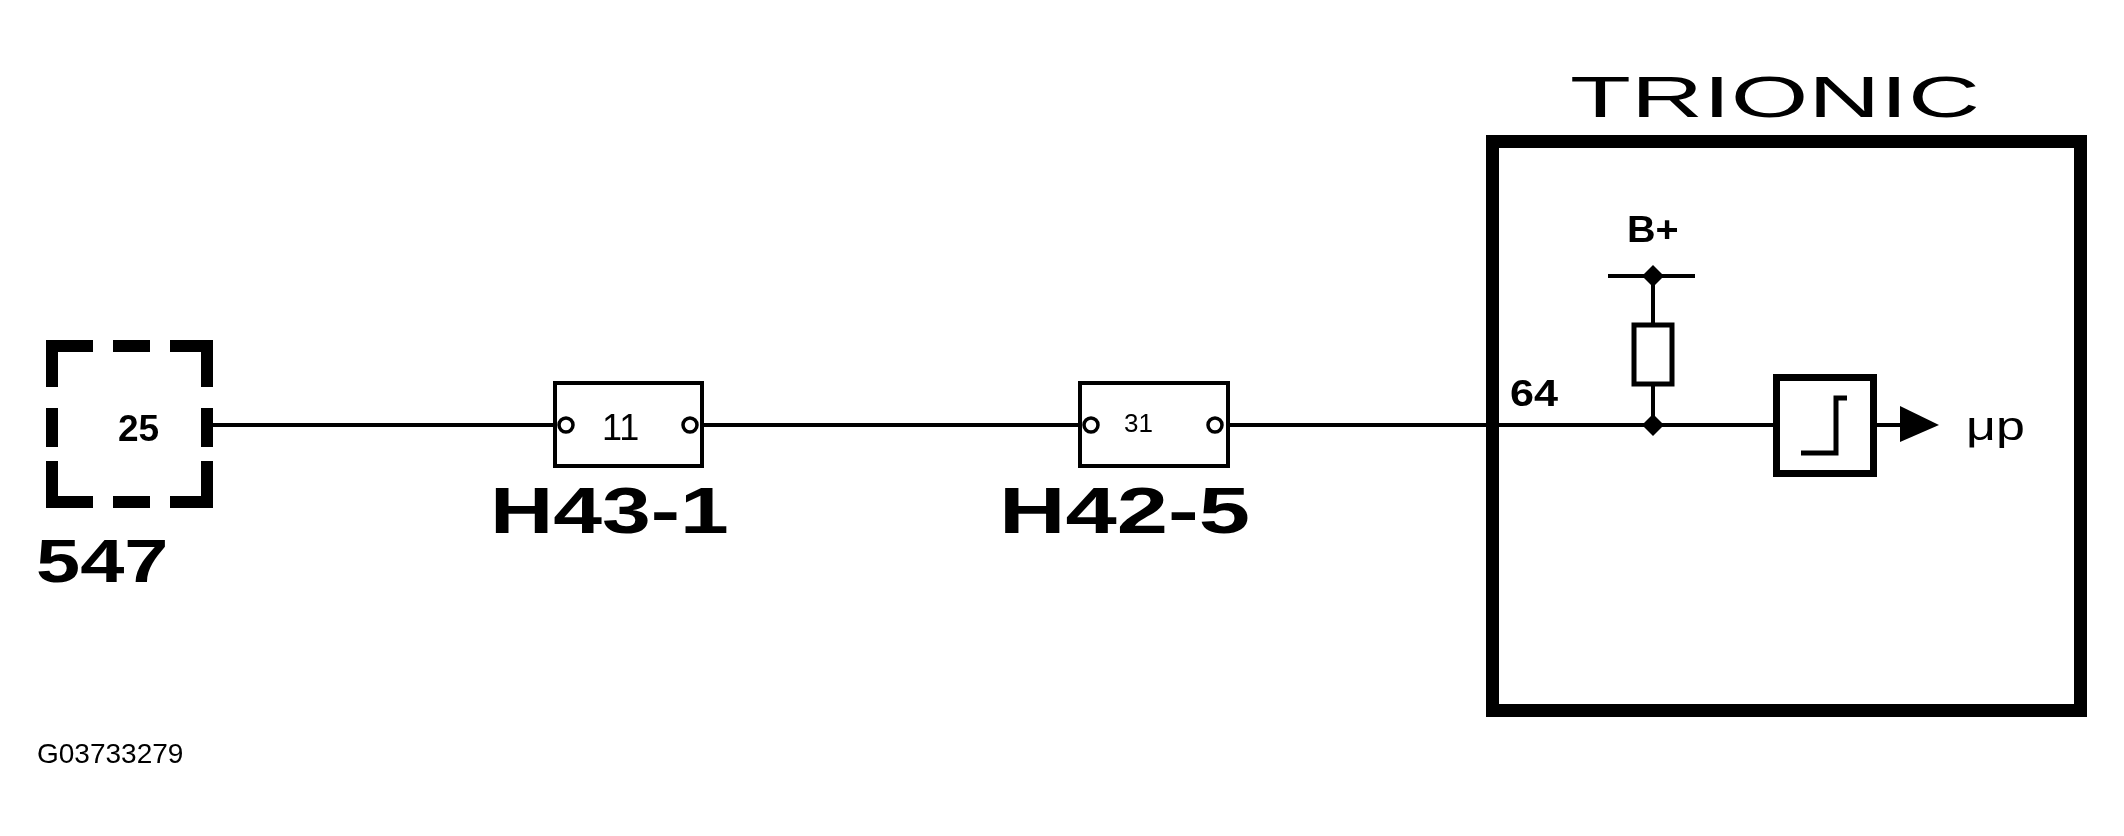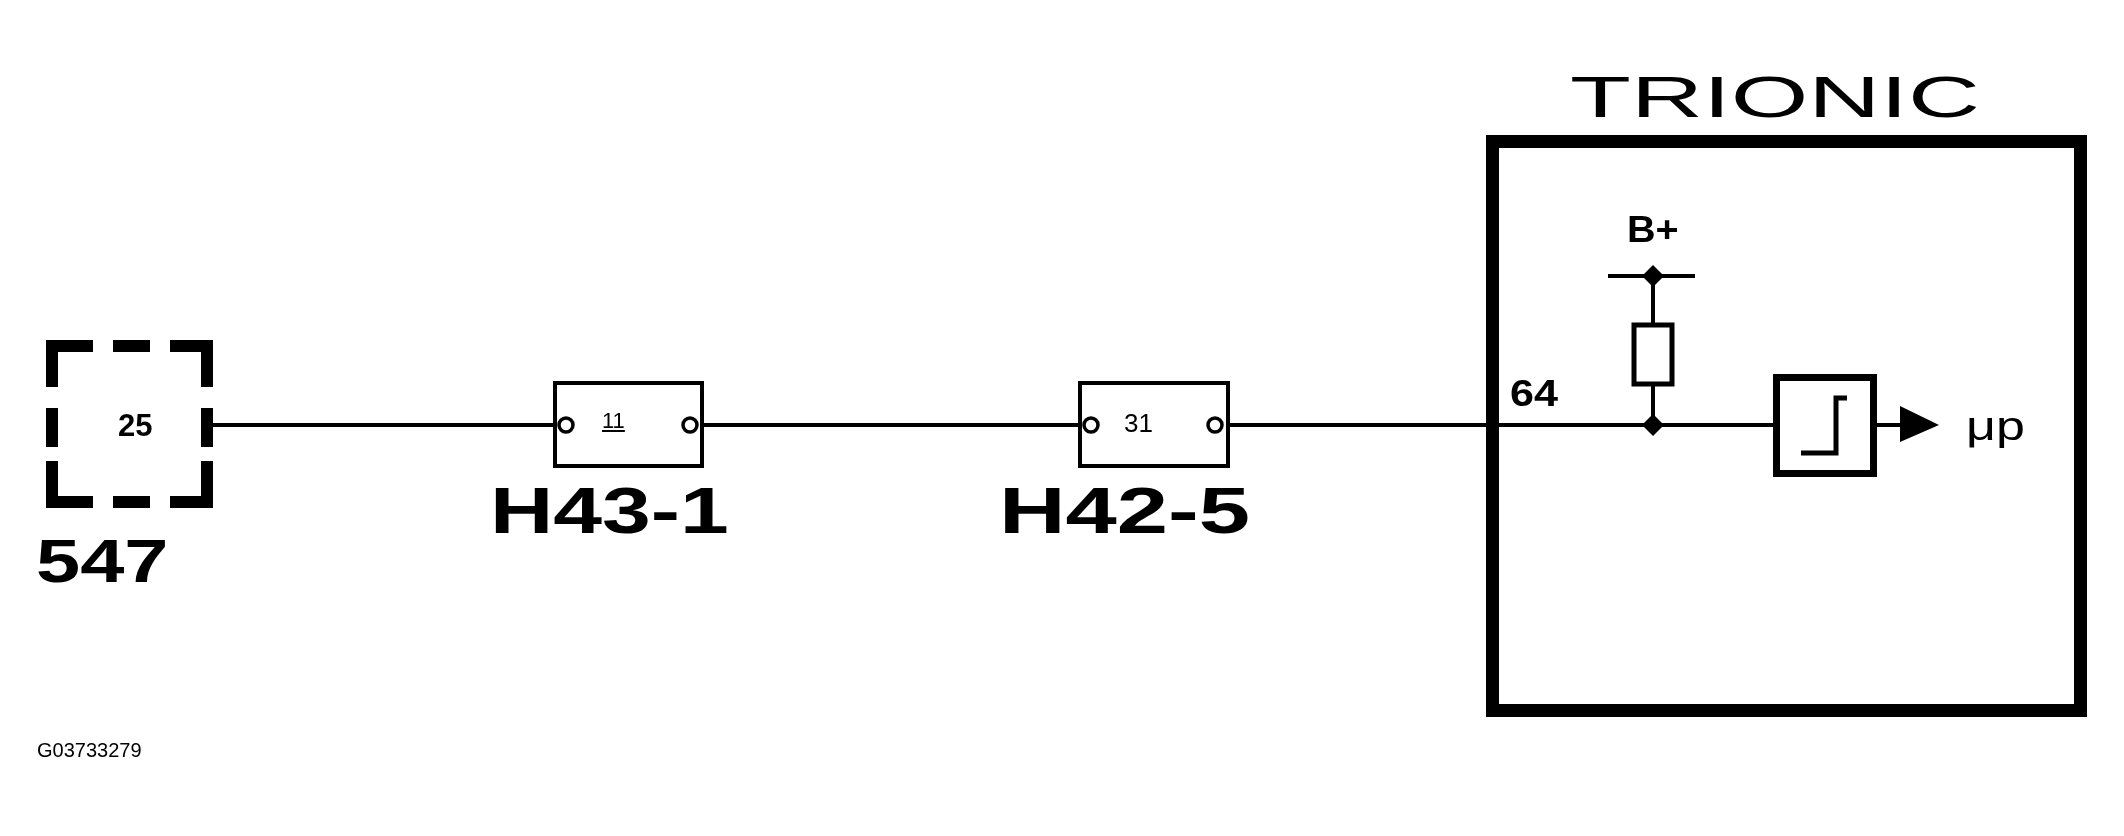--- a/index.html
+++ b/index.html
@@ -86,31 +86,31 @@
       <rect x="1776.5" y="377.5" width="97" height="96" fill="#fff" stroke="#000" stroke-width="7"></rect>
       <polyline points="1801,453 1836,453 1836,398 1847,398" fill="none" stroke="#000" stroke-width="5"></polyline>
     </g>
 
     <g>
       <line x1="1877" y1="425" x2="1902" y2="425" stroke="#000" stroke-width="4"></line>
       <polygon points="1900,406 1939,425 1900,442" fill="#000"></polygon>
     </g>
   </svg>
 
-  <div class="lbl small" style="left:118px; top:410px; font-size:31px; font-weight:bold;">25</div>
+  <div class="lbl small" style="left:118px; top:410px; font-size:37px; font-weight:bold;">25</div>
   <div class="lbl big" style="left:36px; top:530px; font-size:62px; transform:scaleX(1.28);">547</div>
 
-  <div class="lbl pin" style="left:602px; top:410px; font-size:22px;text-decoration:underline;">11</div>
+  <div class="lbl pin" style="left:602px; top:410px; font-size:36px;">11</div>
   <div class="lbl big" style="left:490px; top:479px; font-size:64px; transform:scaleX(1.37);">H43-1</div>
 
   <div class="lbl pin" style="left:1124px; top:410px; font-size:26px;">31</div>
   <div class="lbl big" style="left:999px; top:479px; font-size:64px; transform:scaleX(1.44);">H42-5</div>
 
   <div class="lbl title" style="left:1570px; top:68px; font-size:58px; transform:scaleX(1.72);">TRIONIC</div>
 
   <div class="lbl small" style="left:1510px; top:376px; font-size:36px; transform:scaleX(1.2);">64</div>
 
   <div class="lbl small" style="left:1627px; top:212px; font-size:36px; transform:scaleX(1.1);">B+</div>
 
   <div class="lbl small" style="left:1966px; top:406px; font-size:40px; font-weight:normal; transform:scaleX(1.3);">μp</div>
 
-  <div class="lbl fig" style="left:37px; top:740px; font-size:20px;">G03733279</div>
+  <div class="lbl fig" style="left:37px; top:740px; font-size:28px;">G03733279</div>
 </div>
 
 </body></html>

